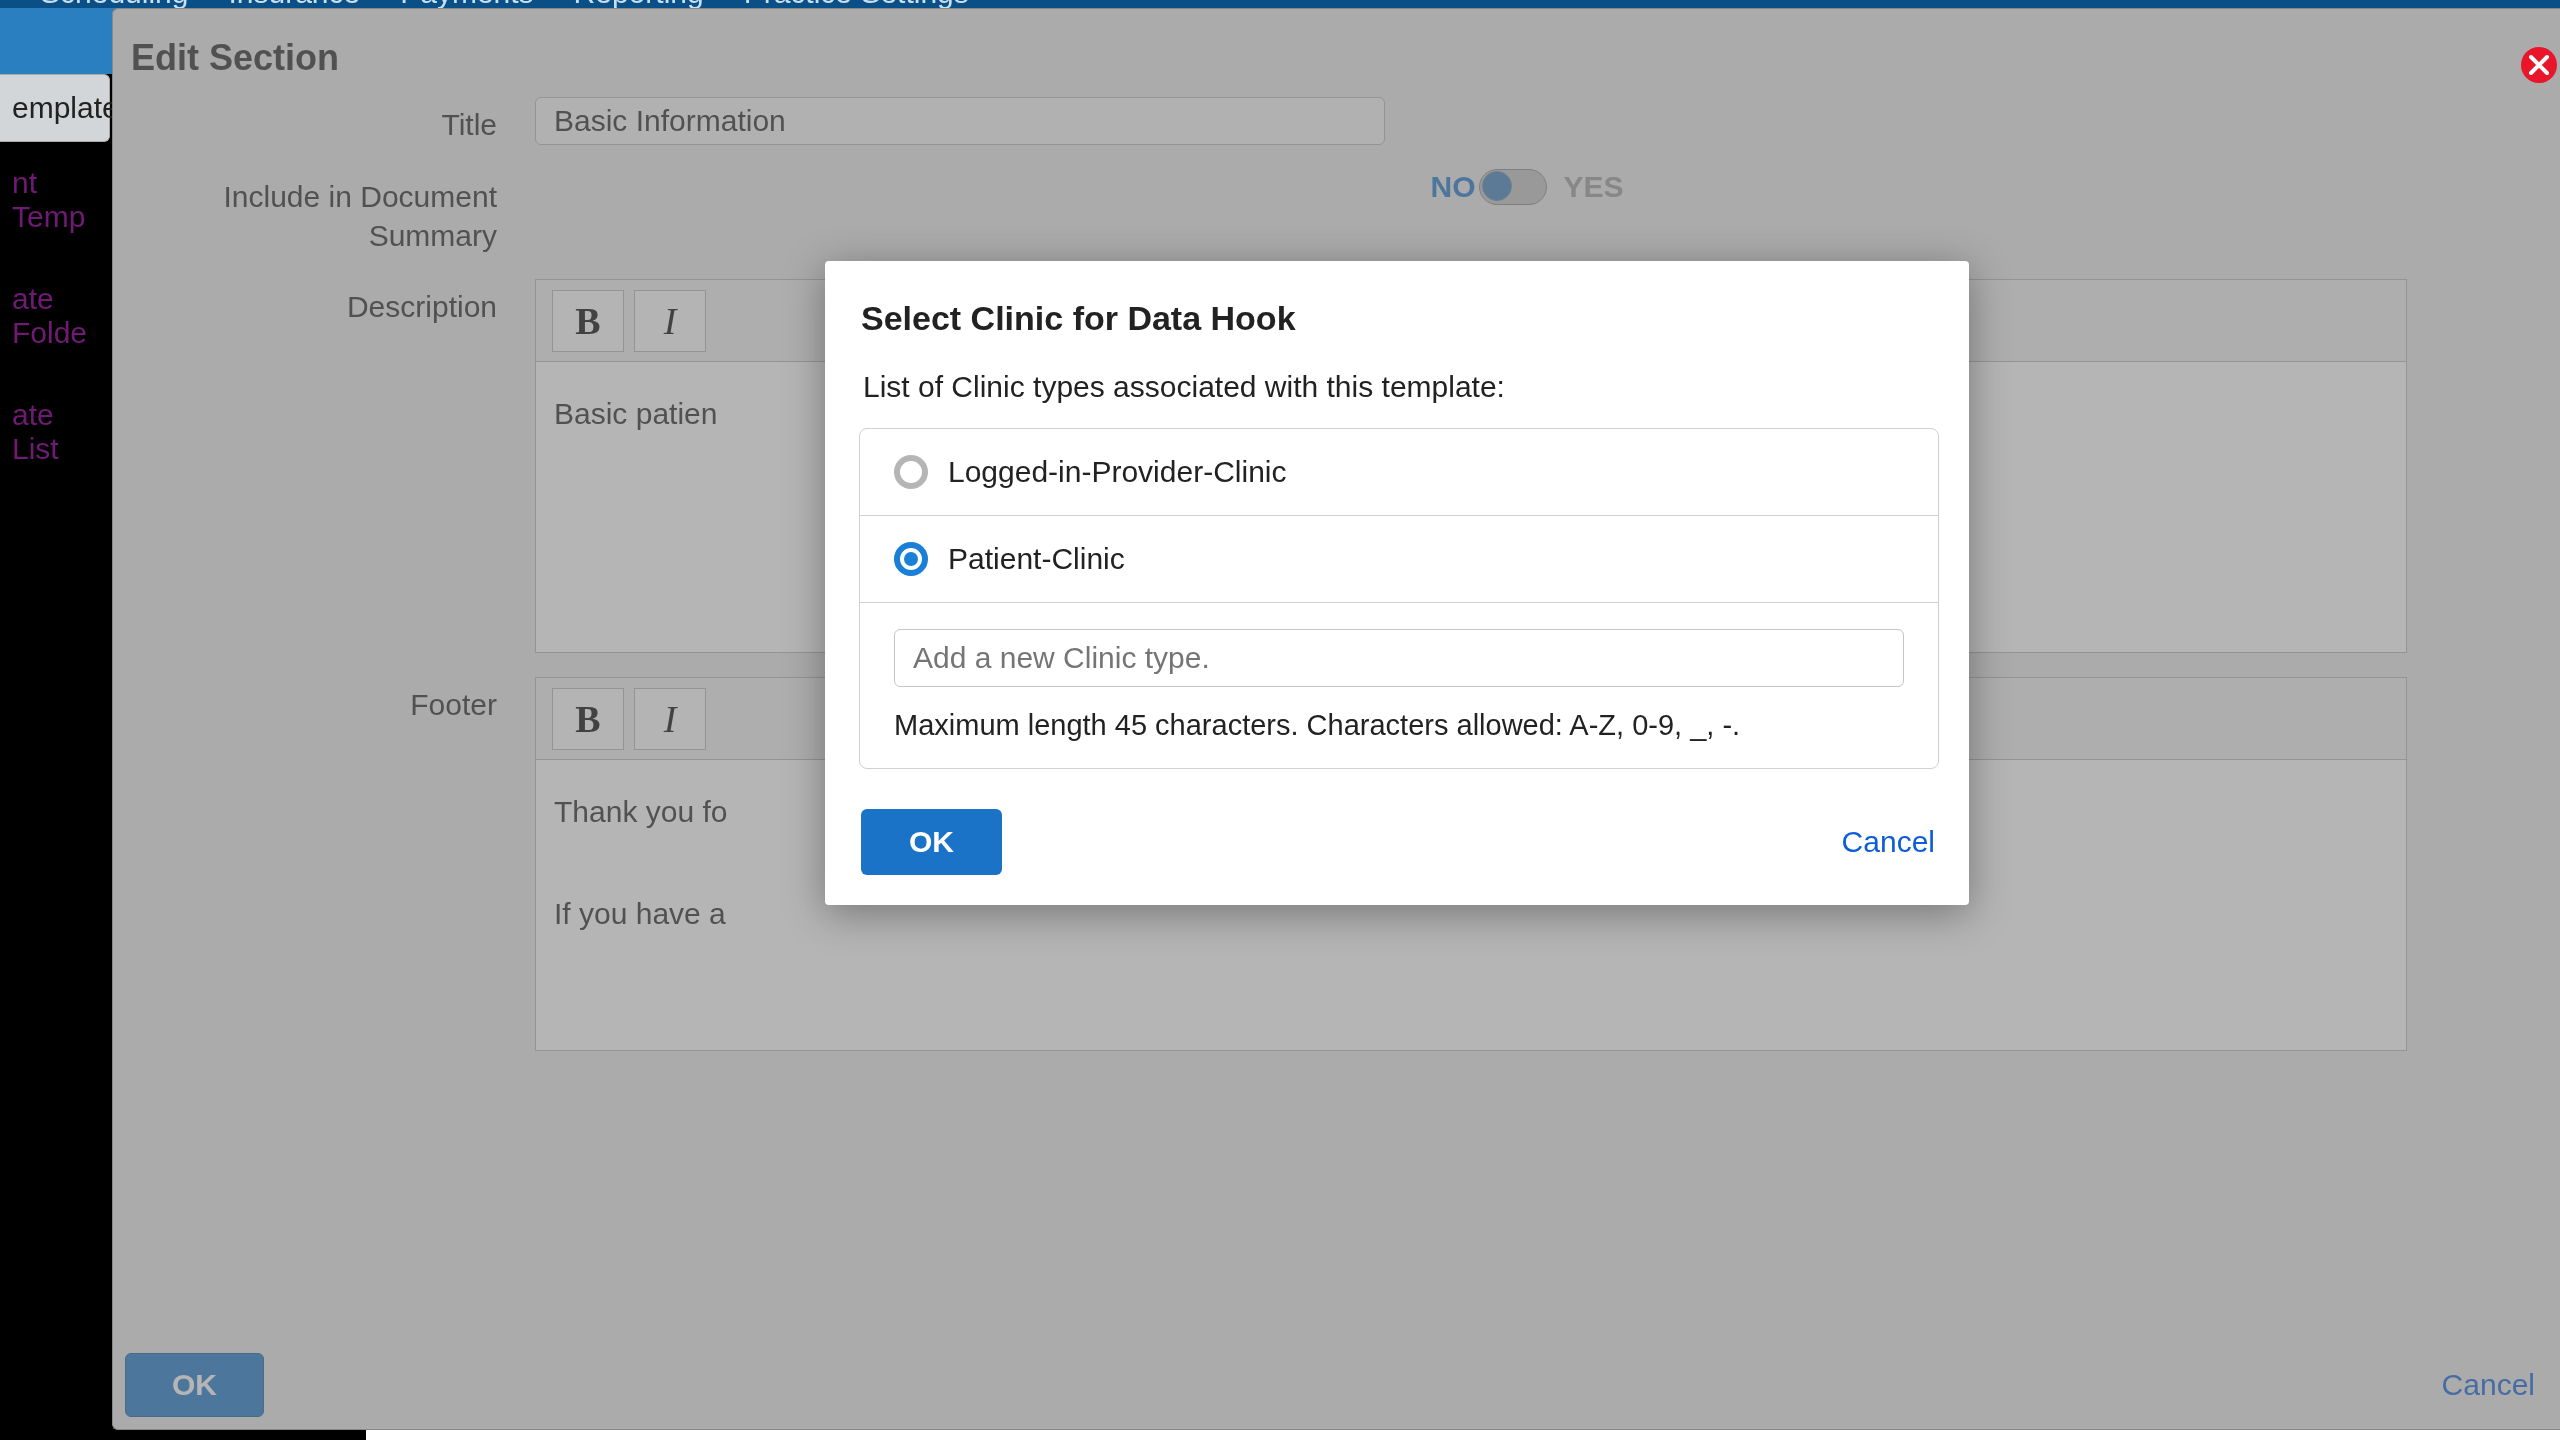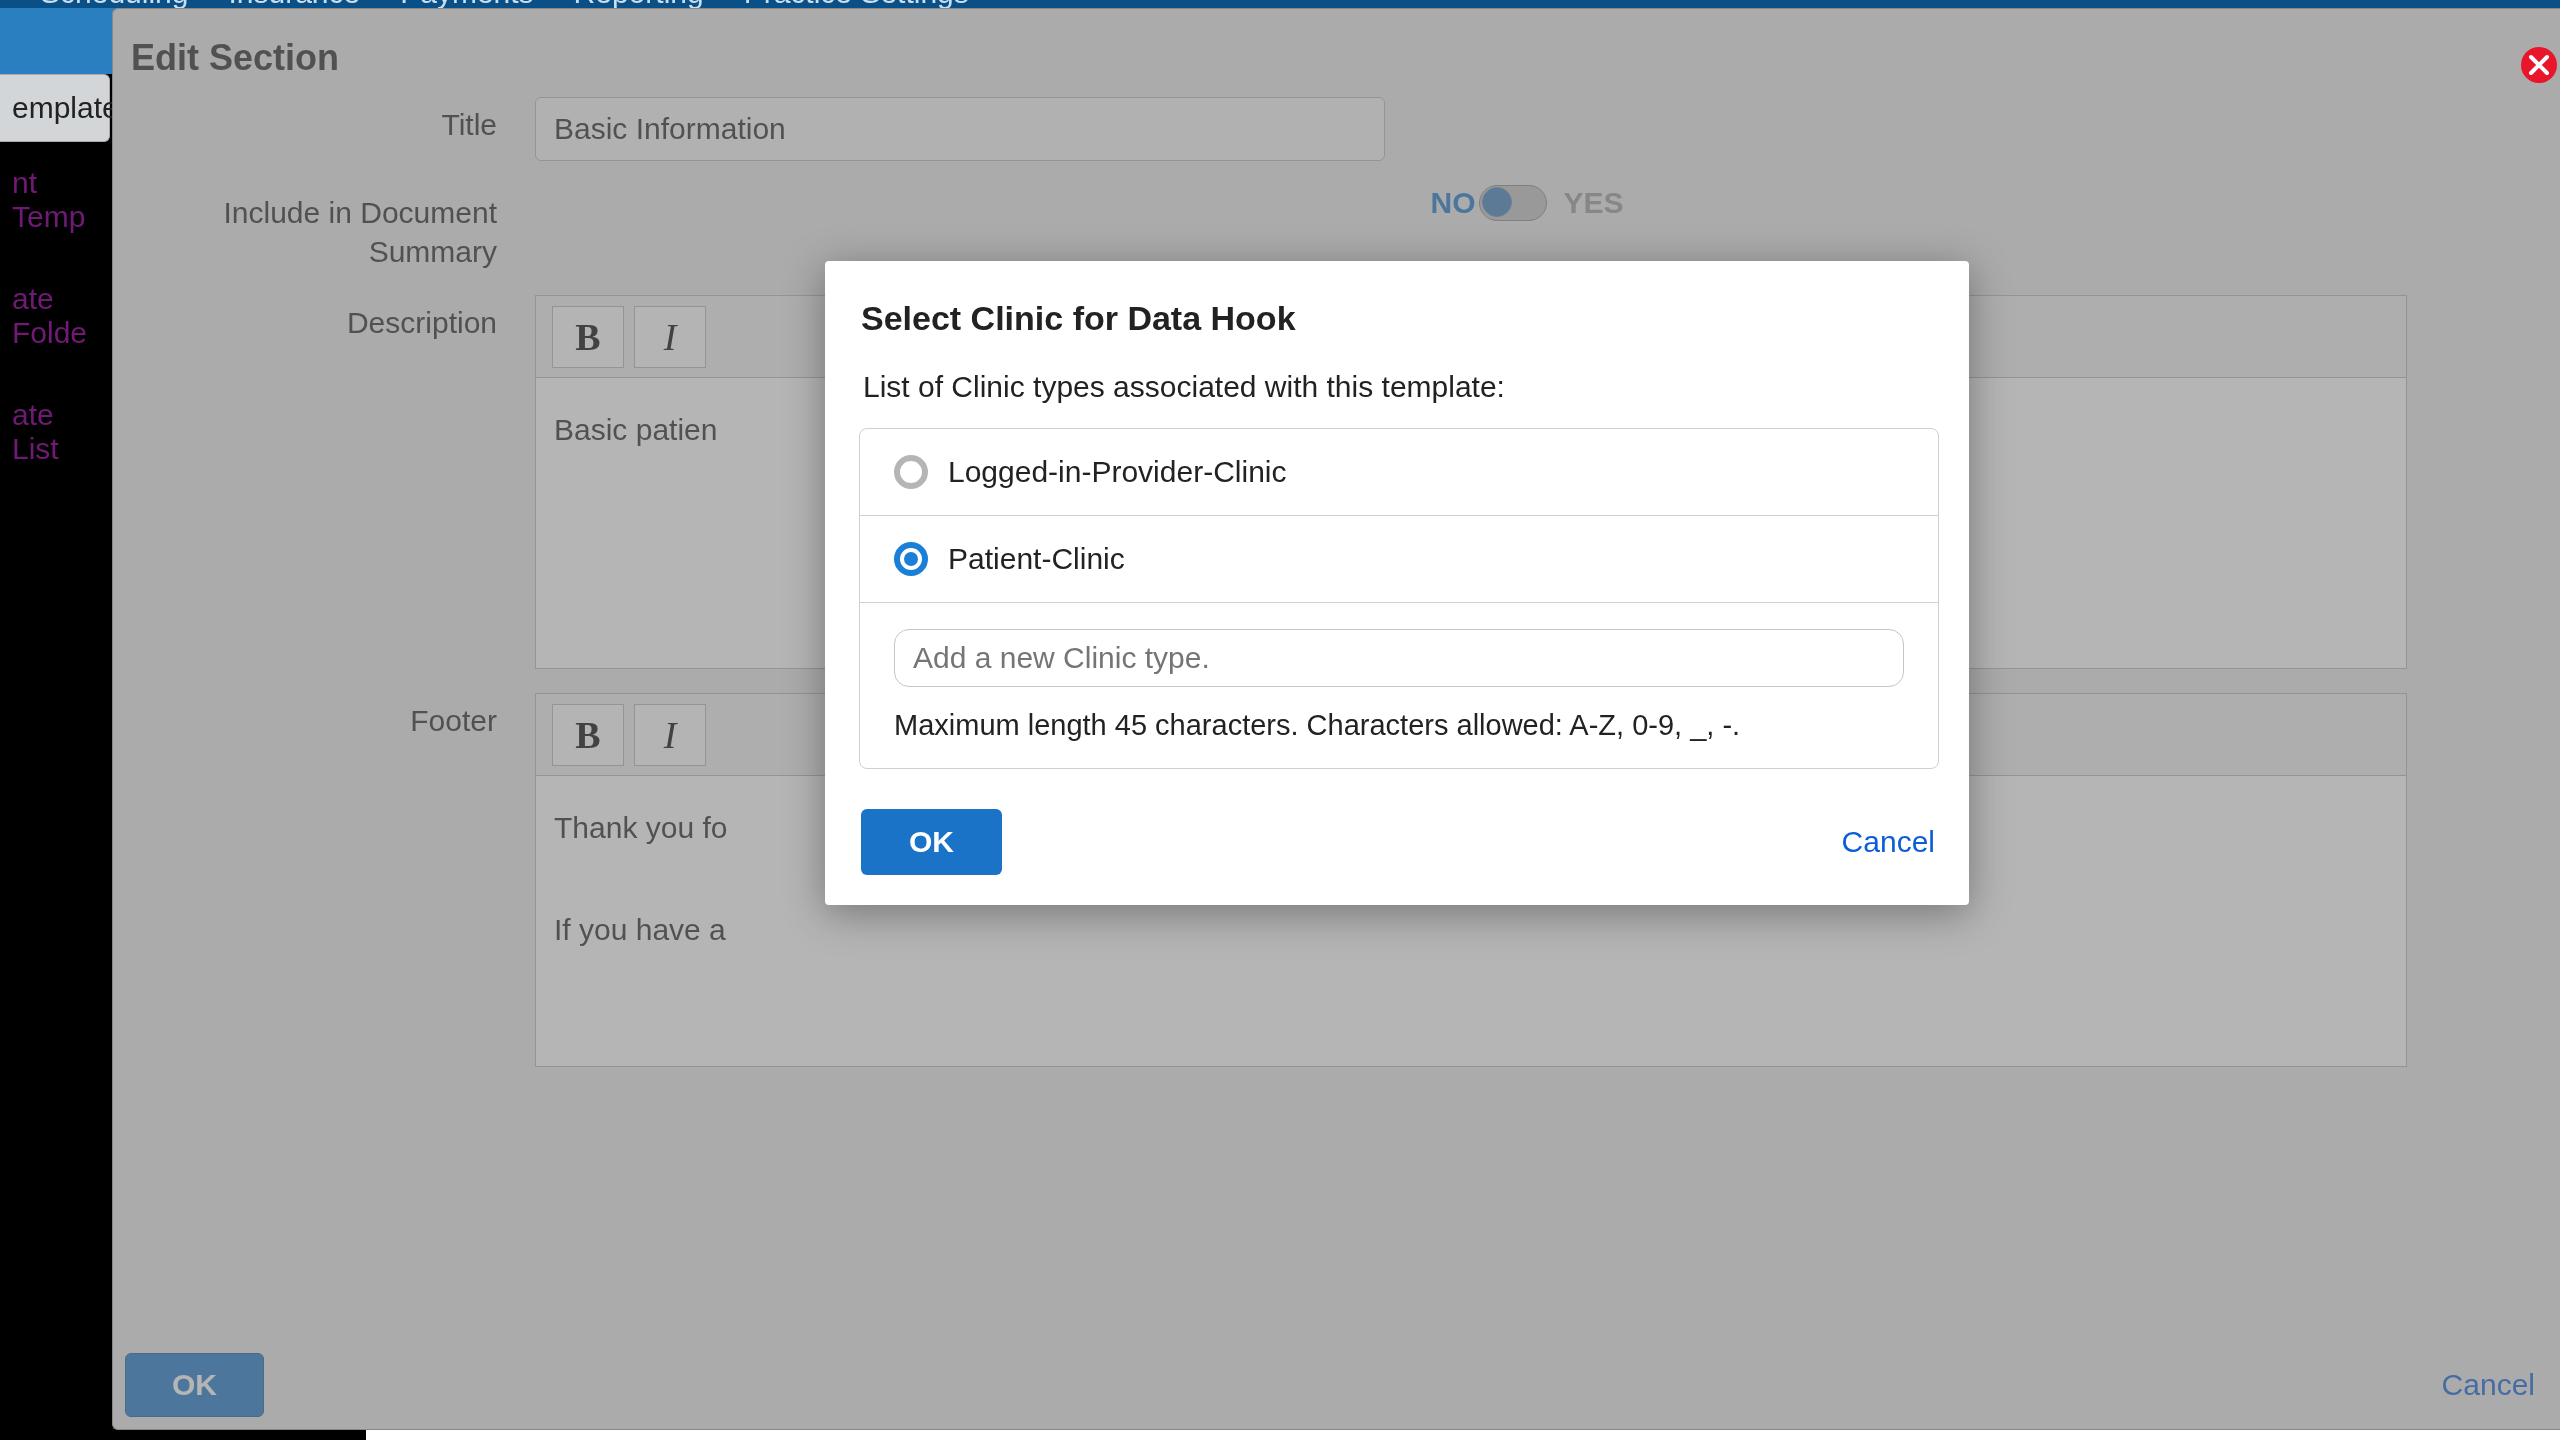--- a/index.html
+++ b/index.html
@@ -24,21 +24,21 @@
 .dim { position: absolute; inset: 0; background: rgba(120,120,120,0.55); z-index: 50; }
 .overlay-close { position: absolute; top: 38px; right: 14px; z-index: 60; width: 36px; height: 36px; border-radius: 50%; background: #e8152b; display: flex; align-items: center; justify-content: center; color: #fff; font-weight: bold; font-size: 28px; cursor: pointer; }
 
 .section-form { position: absolute; top: 12px; left: 12px; right: 12px; bottom: 80px; padding: 16px 40px 0 0; }
 .edit-title { font-size: 36px; font-weight: 700; color: #222; margin-bottom: 18px; padding-left: 6px; }
 
 .form-row { display: flex; align-items: flex-start; margin-bottom: 24px; }
 .form-label { width: 410px; text-align: right; padding-right: 38px; font-size: 30px; color: #222; padding-top: 8px; line-height: 1.3; }
 .form-control-wrap { flex: 1; }
 
-.text-input { width: 850px; height: 64px; border: 1px solid #b5b5b5; border-radius: 6px; background: #f7f7f7; padding: 0 18px; font-size: 30px; color: #222; }
+.text-input { width: 850px; height: 48px; border: 1px solid #b5b5b5; border-radius: 6px; background: #f7f7f7; padding: 0 18px; font-size: 30px; color: #222; }
 
 .toggle-row { display: flex; align-items: center; gap: 2px; font-size: 30px; font-weight: 700; justify-content: center; }
 .toggle-no { color: #1a73c7; }
 .toggle-yes { color: #9a9a9a; margin-left: 12px; }
 .toggle-track { width: 68px; height: 36px; background: #c0c0c0; border-radius: 18px; border: 1px solid #888; position: relative; margin: 0 2px; display: inline-block; }
 .toggle-thumb { position: absolute; left: 2px; top: 1px; width: 30px; height: 30px; border-radius: 50%; background: #3a7ab8; border: 1px solid #5a8ab8; }
 
 .editor-box { width: 1872px; border: 1px solid #b5b5b5; background: #fff; }
 .editor-toolbar { height: 82px; border-bottom: 1px solid #b5b5b5; background: #f0f0f0; display: flex; align-items: center; padding: 0 16px; gap: 10px; }
 .tbtn { width: 72px; height: 62px; border: 1px solid #b5b5b5; background: #fdfdfd; display: flex; align-items: center; justify-content: center; font-size: 38px; font-family: 'Times New Roman', serif; cursor: pointer; }
@@ -53,21 +53,21 @@
 .link-cancel { color: #0b5ed7; font-size: 30px; cursor: pointer; }
 
 
 .inner-modal { position: absolute; top: 252px; left: 50%; transform: translateX(-50%); width: 1144px; background: #fff; border-radius: 4px; box-shadow: 0 8px 40px rgba(0,0,0,0.35); z-index: 100; padding: 38px 22px 26px 26px; }
 .inner-modal { left: 712px; transform: none; } 
 .inner-title { font-size: 34px; font-weight: 700; color: #222; padding: 0 10px 14px 10px; }
 .inner-sub { font-size: 30px; color: #222; padding: 18px 12px 24px 12px; }
 .clinic-list { border: 1px solid #d0d0d0; border-radius: 8px; margin: 0 8px; }
 .clinic-item { display: flex; align-items: center; gap: 20px; padding: 26px 34px; border-bottom: 1px solid #d0d0d0; font-size: 30px; color: #222; }
 .clinic-input-wrap { padding: 26px 34px 10px 34px; }
-.clinic-input { width: 100%; height: 58px; border: 1px solid #c5c5c5; border-radius: 15px; padding: 0 18px; font-size: 30px; color: #222; }
+.clinic-input { width: 100%; height: 58px; border: 1px solid #c5c5c5; border-radius: 6px; padding: 0 18px; font-size: 30px; color: #222; }
 .clinic-hint { padding: 12px 34px 26px 34px; font-size: 29px; color: #222; }
 .radio { width: 34px; height: 34px; border-radius: 50%; border: 6px solid #1a7fd6; display: inline-flex; align-items: center; justify-content: center; flex-shrink: 0; }
 .radio .dot { width: 14px; height: 14px; border-radius: 50%; background: #1a7fd6; }
 .radio.off { border-color: #b5b5b5; }
 .inner-actions { display: flex; justify-content: space-between; align-items: center; padding: 40px 12px 4px 10px; }
 </style>
 </head>
 <body>
 
 <div class="topbar"></div>

